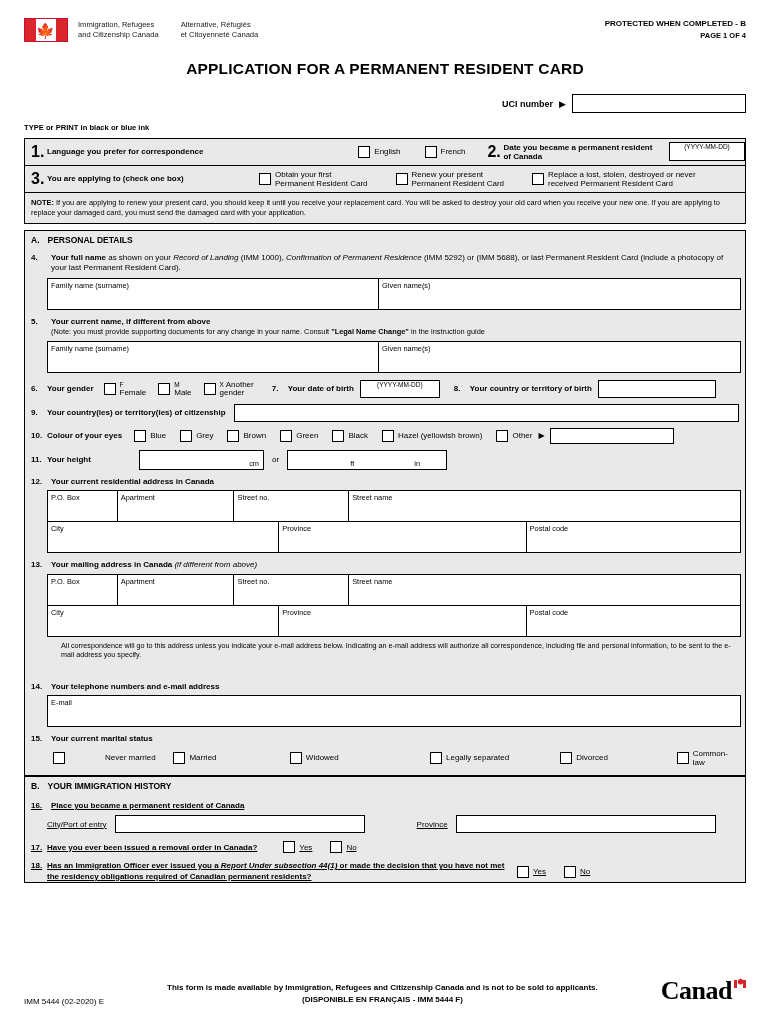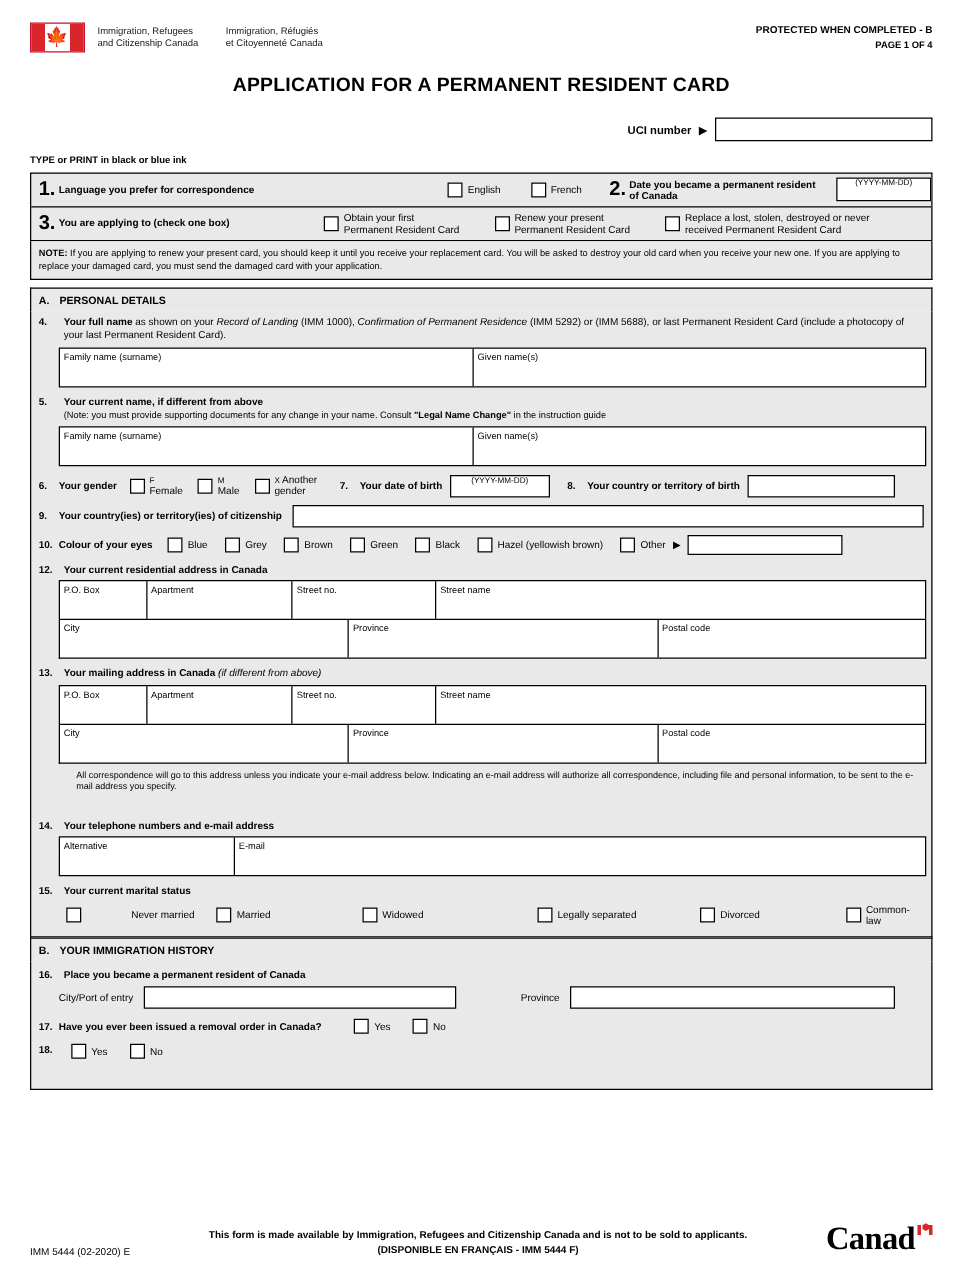--- a/index.html
+++ b/index.html
@@ -249,21 +249,21 @@
     <div class="brand">
       <div class="flag">
           <span class="leaf">🍁</span>
         </div>
       <div class="wordmark">
         <div>
           <span>Immigration, Refugees</span>
           <span>and Citizenship Canada</span>
         </div>
         <div>
-          <span>Immigration, Réfugiés</span>
+          <span>Alternative, Réfugiés</span>
           <span>et Citoyenneté Canada</span>
         </div>
       </div>
     </div>
     <div class="protected">
       <span>PROTECTED WHEN COMPLETED - B</span>
       <span class="page-of">PAGE 1 OF 4</span>
     </div>
   </div>
 
@@ -432,20 +432,32 @@
           <span>Hazel (yellowish brown)</span>
         </div>
       <div class="cb-wrap" style="margin-left:14px;">
           <span class="cb"></span>
           <span>Other</span>
         </div>
       <span style="margin-left:6px;">▶</span>
       <div class="fieldbox" style="width:124px; height:16px; margin-left:5px;"></div>
     </div>
 
+    <div style="display:flex; align-items:center; margin-top:6px; font-size:8px;">
+      <span class="num">11.</span>
+      <span class="b" style="width:92px;">Your height</span>
+      <div class="fieldbox" style="width:125px; height:20px; position:relative;">
+        <span style="position:absolute; right:4px; bottom:1px; font-size:7.4px;">cm</span>
+      </div>
+      <span style="margin:0 8px;">or</span>
+      <div class="fieldbox" style="width:160px; height:20px; position:relative;">
+        <span style="position:absolute; left:62px; bottom:1px; font-size:7.4px;">ft</span>
+        <span style="position:absolute; right:26px; bottom:1px; font-size:7.4px;">in</span>
+      </div>
+    </div>
 
     <div class="qline" style="margin-top:7px;">
       <span class="num">12.</span>
       <span class="b">Your current residential address in Canada</span>
     </div>
     <div class="table" style="margin:3px 0 0 16px; width:694px;">
       <div class="cell" style="width:70px;"><span class="field-label">P.O. Box</span></div>
       <div class="cell" style="width:117px;"><span class="field-label">Apartment</span></div>
       <div class="cell" style="width:115px;"><span class="field-label">Street no.</span></div>
       <div class="cell" style="width:392px;"><span class="field-label">Street name</span></div>
@@ -471,21 +483,20 @@
       <div class="cell" style="width:248px;"><span class="field-label">Province</span></div>
       <div class="cell" style="width:214px;"><span class="field-label">Postal code</span></div>
     </div>
     <div style="margin:4px 0 0 30px; font-size:7.2px; line-height:9.5px; width:680px;">All correspondence will go to this address unless you indicate your e-mail address below. Indicating an e-mail address will authorize all correspondence, including file and personal information, to be sent to the e-mail address you specify.</div>
 
     <div class="qline" style="margin-top:22px;">
       <span class="num">14.</span>
       <span class="b">Your telephone numbers and e-mail address</span>
     </div>
     <div class="table" style="margin:3px 0 0 16px; width:694px;">
-      <div class="cell" style="width:140px;"><span class="field-label">Alternative</span></div>
       <div class="cell" style="width:414px;"><span class="field-label">E-mail</span></div>
     </div>
 
     <div class="qline" style="margin-top:7px;">
       <span class="num">15.</span>
       <span class="b">Your current marital status</span>
     </div>
     <div style="display:flex; margin:4px 0 2px 22px; font-size:8px;">
       <div class="cb-wrap" style="width:122px;gap:40px;">
           <span class="cb"></span>
@@ -512,21 +523,21 @@
           <span>Common-law</span>
         </div>
     </div>
   </div>
 
   <div class="sec-head" style="border-top:1px solid #000; display:flex; gap:8px;">
     <span>B.</span>
     <span>YOUR IMMIGRATION HISTORY</span>
   </div>
 
-  <div class="block" style="padding-bottom:24px;">
+  <div class="block" style="padding-bottom:0;text-decoration:underline;">
 
     <div class="qline" style="margin-top:2px;">
       <span class="num">16.</span>
       <span class="b">Place you became a permanent resident of Canada</span>
     </div>
     <div style="display:flex; align-items:center; margin:4px 0 0 16px; font-size:8px;">
       <span>City/Port of entry</span>
       <div class="fieldbox" style="width:250px; height:18px; margin-left:8px;"></div>
       <span style="margin-left:52px;">Province</span>
       <div class="fieldbox" style="width:260px; height:18px; margin-left:8px;"></div>
@@ -540,20 +551,21 @@
           <span>Yes</span>
         </div>
       <div class="cb-wrap" style="margin-left:18px;">
           <span class="cb"></span>
           <span>No</span>
         </div>
     </div>
 
     <div style="display:flex; align-items:center; margin-top:8px; font-size:8px;">
       <span class="num" style="align-self:flex-start;">18.</span>
+      <span style="width:460px; line-height:10.5px;"><span class="b">Has an Immigration Officer ever issued you a </span><span class="b i">Report Under subsection 44(1)</span><span class="b"> or made the decision that you have not met the residency obligations required of Canadian permanent residents?</span></span>
       <div class="cb-wrap" style="margin-left:10px;">
           <span class="cb"></span>
           <span>Yes</span>
         </div>
       <div class="cb-wrap" style="margin-left:18px;">
           <span class="cb"></span>
           <span>No</span>
         </div>
     </div>
   </div>

